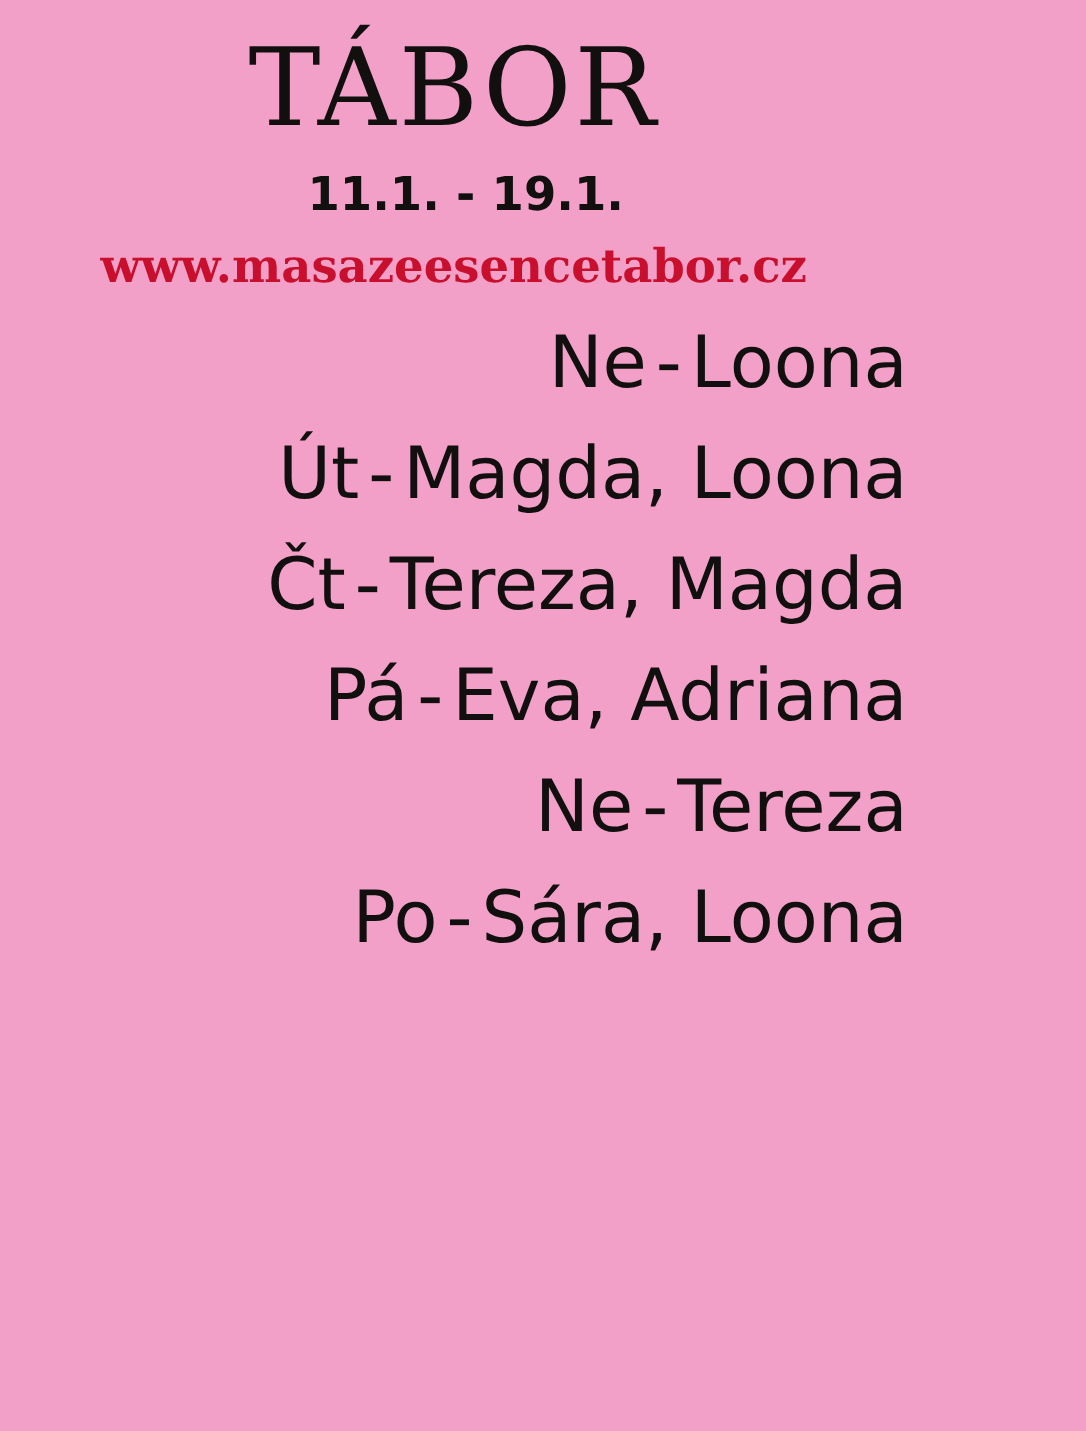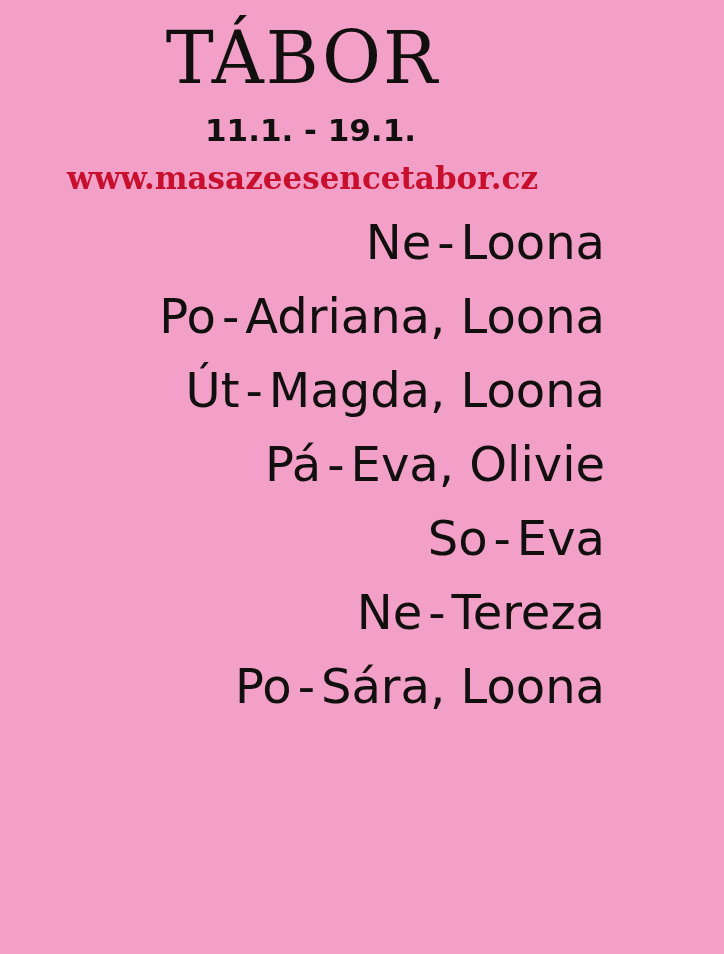--- a/index.html
+++ b/index.html
@@ -90,37 +90,34 @@
   <div class="dates">11.1. - 19.1.</div>
 
   <div class="website">www.masazeesencetabor.cz</div>
 
   <div class="schedule">
 
     <div class="row">
       <span class="day">Ne</span><span class="sep">-</span><span class="names">Loona</span>
     </div>
 
-    <div class="row row-indent-1">
-      <span class="day">Po</span><span class="sep">-</span><span class="names">Adriana,  Loona</span>
-    </div>
 
     <div class="row row-indent-1">
       <span class="day">Út</span><span class="sep">-</span><span class="names">Magda,  Loona</span>
     </div>
 
 
-
     <div class="row row-indent-1">
-      <span class="day">Pá</span><span class="sep">-</span><span class="names">Eva, Olivie</span>
+      <span class="day">Čt</span><span class="sep">-</span><span class="names">Tereza, Magda</span>
     </div>
 
     <div class="row row-indent-1">
-      <span class="day">So</span><span class="sep">-</span><span class="names">Eva</span>
+      <span class="day">Pá</span><span class="sep">-</span><span class="names">Eva, Adriana</span>
     </div>
+
 
     <div class="row">
       <span class="day">Ne</span><span class="sep">-</span><span class="names">Tereza</span>
     </div>
 
     <div class="row row-indent-1">
       <span class="day">Po</span><span class="sep">-</span><span class="names">Sára, Loona</span>
     </div>
 
   </div>

